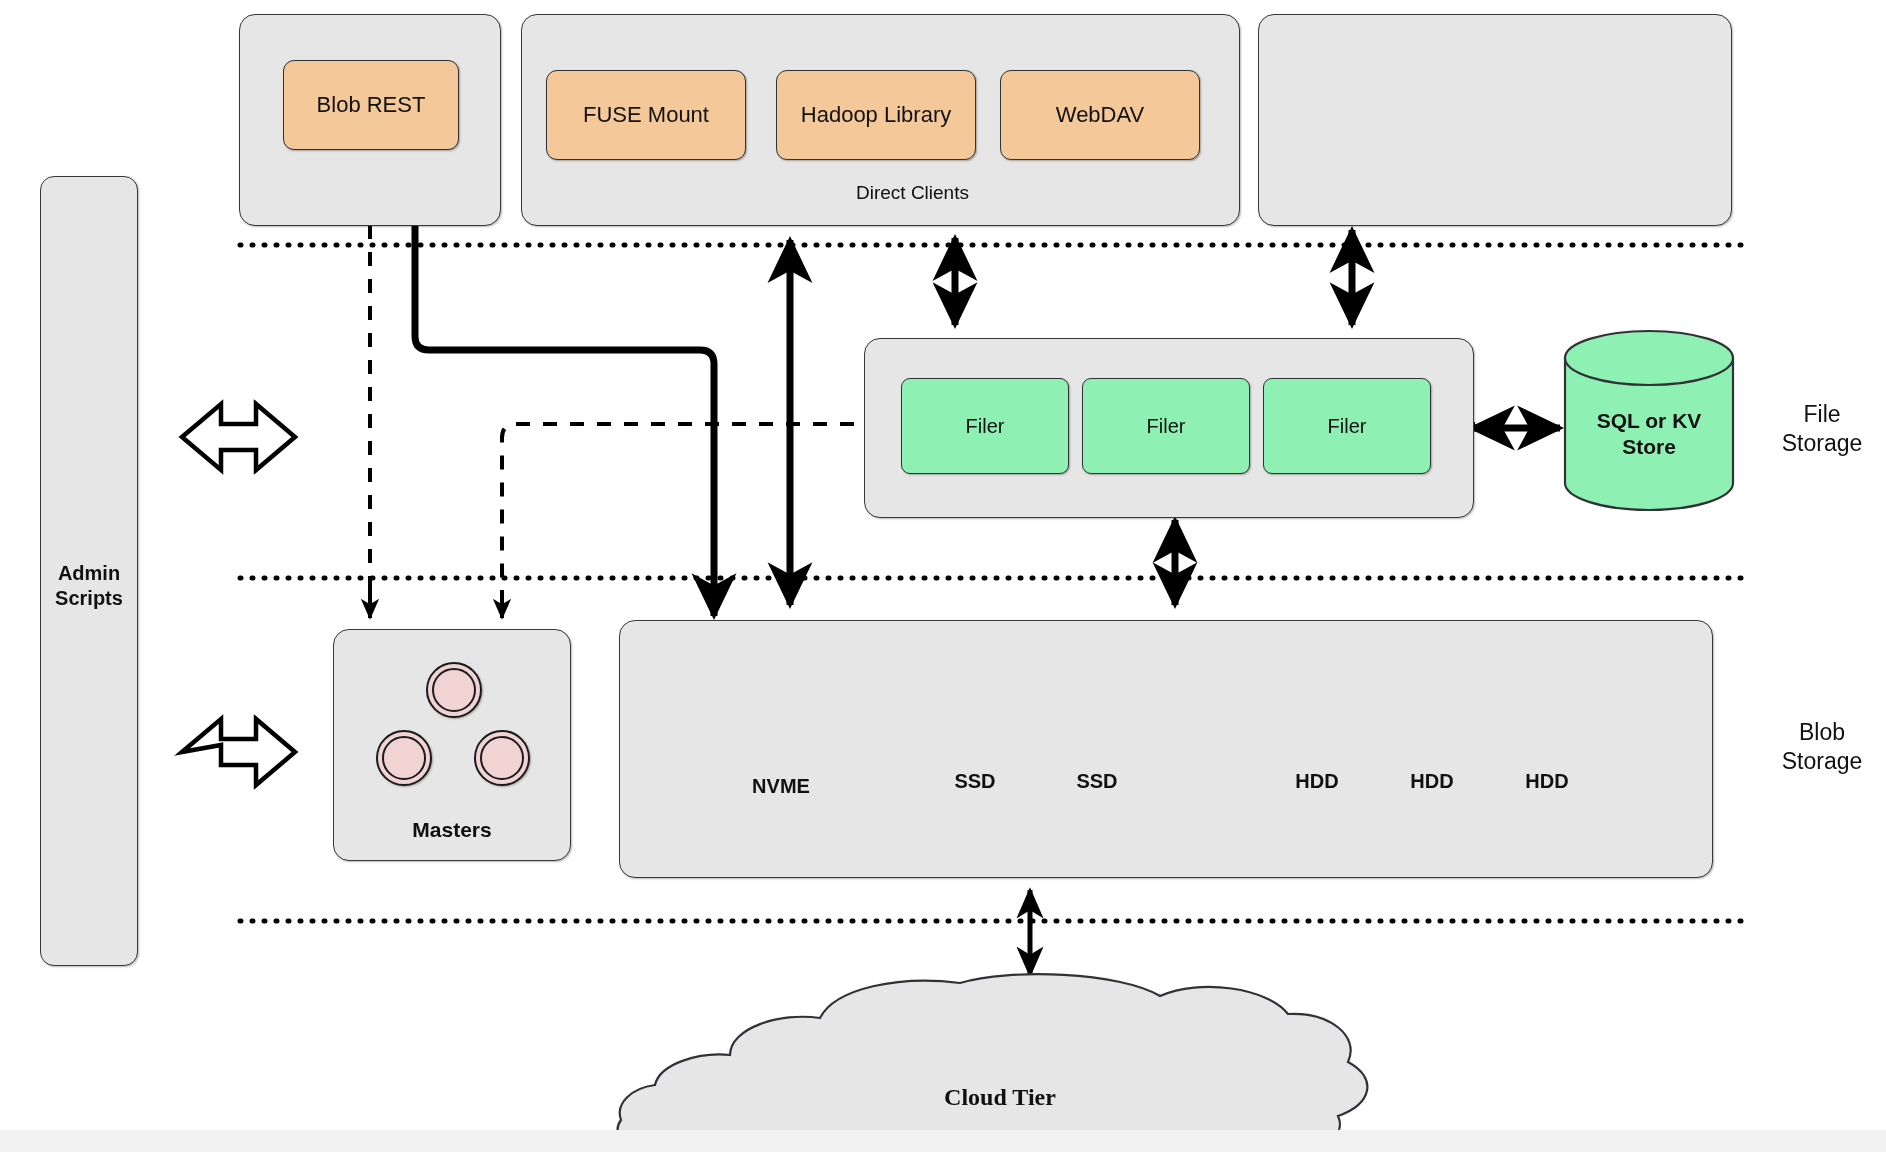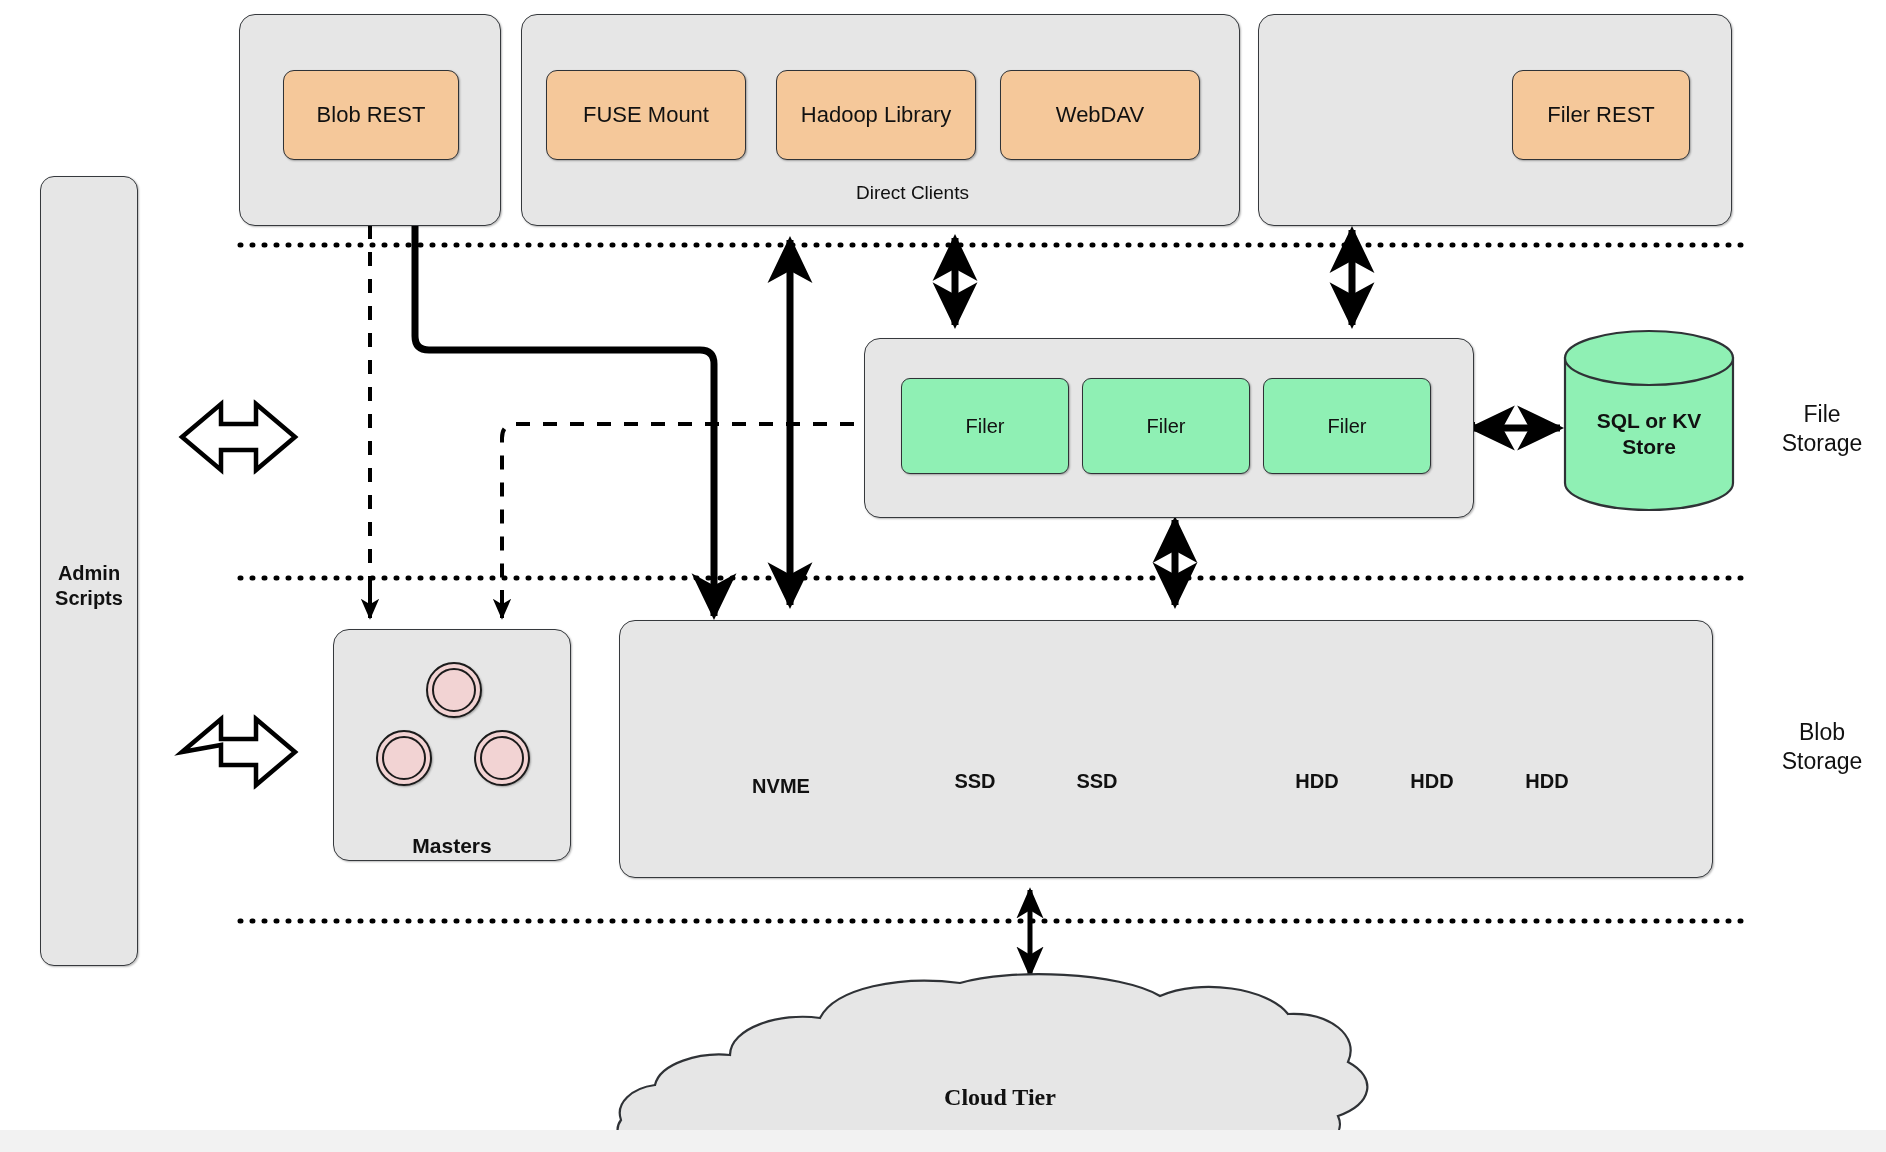--- a/index.html
+++ b/index.html
@@ -162,46 +162,45 @@
   </svg>
 
   <div class="sidebox" style="left:40px;top:176px;width:98px;height:790px;">
     <span style="display:block;margin-top:29px;">
       <span>Admin</span><br>
       <span>Scripts</span>
     </span>
   </div>
 
   <div class="group" style="left:239px;top:14px;width:262px;height:212px;"></div>
-  <div class="node" style="left:283px;top:70px;width:176px;height:90px;">Blob REST</div>
+  <div class="node" style="left:283px;top:60px;width:176px;height:90px;">Blob REST</div>
 
   <div class="group" style="left:521px;top:14px;width:719px;height:212px;"></div>
   <div class="node" style="left:546px;top:70px;width:200px;height:90px;">FUSE Mount</div>
   <div class="node" style="left:1000px;top:70px;width:200px;height:90px;">WebDAV</div>
   <div class="node" style="left:776px;top:70px;width:200px;height:90px;">Hadoop Library</div>
   <div class="grouplabel" style="left:521px;top:182px;width:719px;margin-left:32px;">Direct Clients</div>
 
   <div class="group" style="left:1258px;top:14px;width:474px;height:212px;"></div>
-  <div class="node" style="left:1512px;top:70px;width:178px;height:90px;">Filer REST</div>
 
   <div class="group" style="left:864px;top:338px;width:610px;height:180px;"></div>
   <div class="node filer" style="left:901px;top:378px;width:168px;height:96px;">Filer</div>
   <div class="node filer" style="left:1082px;top:378px;width:168px;height:96px;">Filer</div>
   <div class="node filer" style="left:1263px;top:378px;width:168px;height:96px;">Filer</div>
 
   <div class="cyl-label" style="left:1565px;top:408px;width:168px;font-weight:bold;font-size:21px;line-height:1.22;">
     <span>SQL or KV</span><br>
     <span>Store</span>
   </div>
 
   <div class="group" style="left:333px;top:629px;width:238px;height:232px;"></div>
   <div class="mastercircle" style="left:426px;top:662px;width:56px;height:56px;"></div>
   <div class="mastercircle" style="left:376px;top:730px;width:56px;height:56px;"></div>
   <div class="mastercircle" style="left:474px;top:730px;width:56px;height:56px;"></div>
-  <div class="masterlabel" style="left:333px;top:818px;width:238px;text-align:center;margin-top:16px;">Masters</div>
+  <div class="masterlabel" style="left:333px;top:818px;width:238px;text-align:center;">Masters</div>
 
   <div class="group" style="left:619px;top:620px;width:1094px;height:258px;"></div>
 
   <div class="cyl-label" style="left:731px;top:775px;width:100px;">NVME</div>
 
   <div class="cyl-label" style="left:925px;top:770px;width:100px;">SSD</div>
   <div class="cyl-label" style="left:1047px;top:770px;width:100px;">SSD</div>
 
   <div class="cyl-label" style="left:1267px;top:770px;width:100px;">HDD</div>
   <div class="cyl-label" style="left:1382px;top:770px;width:100px;">HDD</div>

